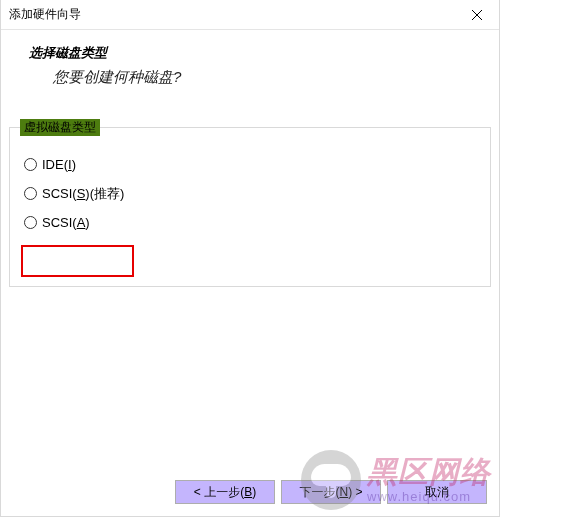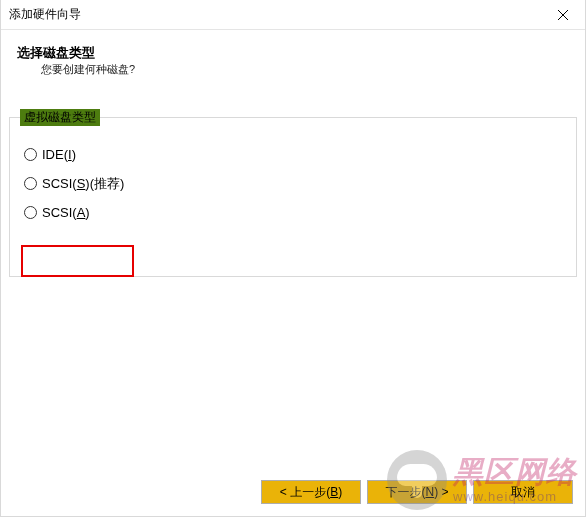--- a/index.html
+++ b/index.html
@@ -7,21 +7,21 @@
     margin: 0;
     font-family: "Microsoft YaHei", "SimSun", Arial, sans-serif;
     font-size: 12px;
     background: #fff;
     width: 588px;
     height: 519px;
     position: relative;
     overflow: hidden;
   }
   .dialog {
-    width: 586px;
+    width: 500px;
     height: 517px;
     border: 1px solid #d9d9d9;
     border-top: none;
     background: #fff;
     position: relative;
   }
   .titlebar {
     height: 30px;
     border-bottom: 1px solid #e5e5e5;
     display: flex;
@@ -41,30 +41,32 @@
     height: 30px;
     display: flex;
     align-items: center;
     justify-content: center;
     color: #000;
     font-size: 14px;
   }
   .close-btn svg { width: 10px; height: 10px; }
   .close-btn svg line { stroke: #000; stroke-width: 1; }
   .header {
-    padding: 14px 0 12px 16px;
+    padding: 14px 0 12px 28px;
+    font-style: italic;
   }
   .header .bold {
     font-weight: 700;
     font-size: 13px;
     color: #000;
   }
   .header .sub {
+    margin-top: 6px;
     padding-left: 24px;
-    font-size: 11px;
+    font-size: 15px;
     color: #222;
   }
   .groupbox {
     margin: 28px 8px 0 8px;
     border: 1px solid #d9d9d9;
     position: relative;
     padding: 22px 14px 14px 14px;
     height: 160px;
   }
   .groupbox .legend {
@@ -120,21 +122,21 @@
     position: absolute;
     bottom: 12px;
     right: 12px;
     display: flex;
     gap: 6px;
   }
   .btn {
     min-width: 100px;
     height: 24px;
     border: 1px solid #adadad;
-    background: #eab308;
+    background: #c4b5fd;
     font-size: 12px;
     color: #000;
     display: inline-flex;
     align-items: center;
     justify-content: center;
     padding: 0 10px;
   }
   .btn .underline { text-decoration: underline; }
   
   .watermark {

